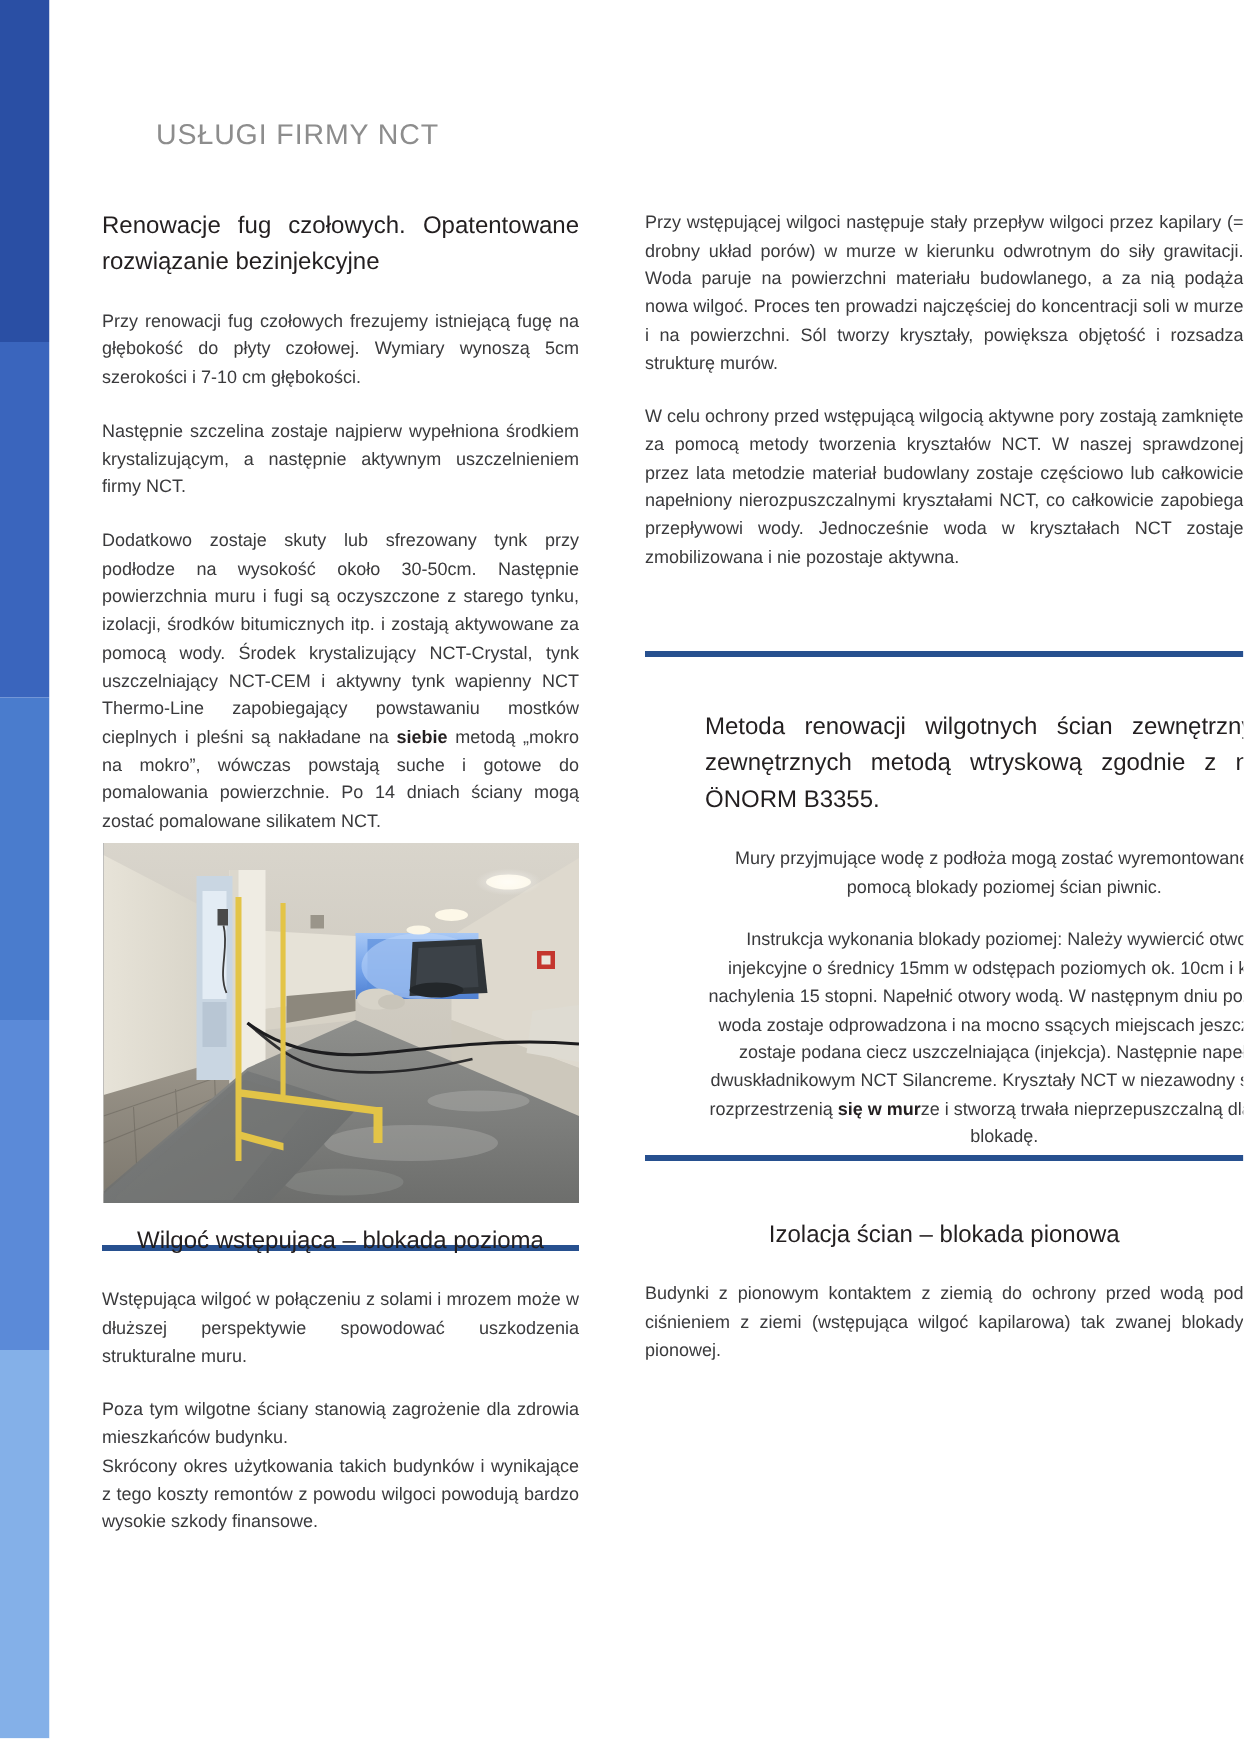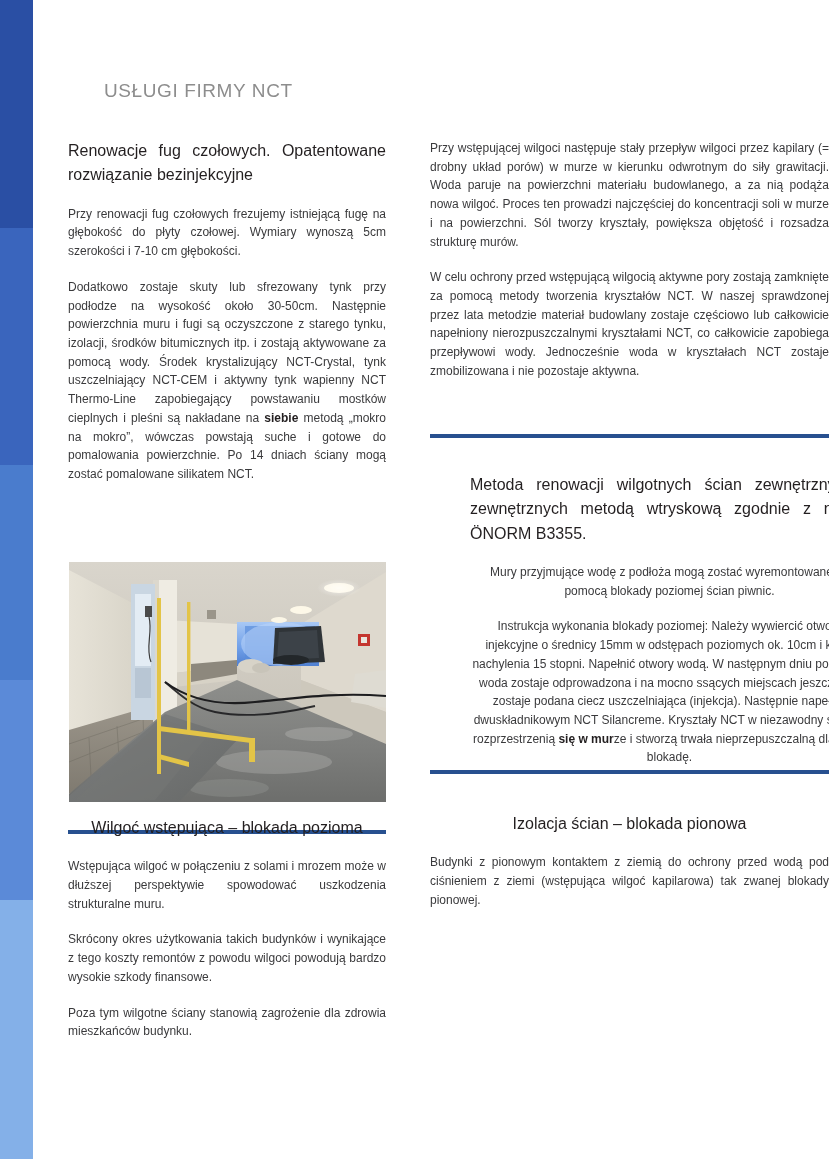--- a/index.html
+++ b/index.html
@@ -167,20 +167,21 @@
   <div class="rail-gap"></div>
 
   <div class="page-title">USŁUGI FIRMY NCT</div>
 
   <div class="col-left">
 
     <h2 class="section-heading">Renowacje fug czołowych. Opatentowane rozwiązanie bezinjekcyjne</h2>
 
     <p class="body">Przy renowacji fug czołowych frezujemy istniejącą fugę na głębokość do płyty czołowej. Wymiary wynoszą 5cm szerokości i 7-10 cm głębokości.</p>
 
+    <p class="body">Następnie szczelina zostaje najpierw wypełniona środkiem krystalizującym, a następnie aktywnym uszczelnieniem firmy NCT.</p>
 
     <p class="body last"><span>Dodatkowo zostaje skuty lub sfrezowany tynk przy podłodze na wysokość około 30-50cm. Następnie powierzchnia muru i fugi są oczyszczone z starego tynku, izolacji, środków bitumicznych itp. i zostają aktywowane za pomocą wody. Środek krystalizujący NCT-Crystal, tynk uszczelniający NCT-CEM i aktywny tynk wapienny NCT Thermo-Line zapobiegający powstawaniu mostków cieplnych i pleśni są nakładane na </span><b class="inline-bold">siebie</b><span> metodą „mokro na mokro”, wówczas powstają suche i gotowe do pomalowania powierzchnie. Po 14 dniach ściany mogą zostać pomalowane silikatem NCT.</span></p>
   </div>
 
   <div class="photo-frame">
     <svg class="photo-svg" viewBox="0 0 317 240" preserveAspectRatio="none">
       <defs>
         <linearGradient id="ceilGrad" x1="0" y1="0" x2="0" y2="1">
           <stop offset="0%" stop-color="#d9d5cc"></stop>
           <stop offset="100%" stop-color="#c2bdb2"></stop>
@@ -281,22 +282,22 @@
       <rect x="76" y="44" width="7" height="11" fill="#4a4a4a"></rect>
       <path d="M80,55 C84,70 76,86 82,100" stroke="#3b3b3b" stroke-width="1.2" fill="none"></path>
     </svg>
   </div>
 
   <div class="divider divider-left-1"></div>
 
   <div class="lblock-2">
     <h2 class="section-heading nojust">Wilgoć wstępująca – blokada pozioma</h2>
     <p class="body">Wstępująca wilgoć w połączeniu z solami i mrozem może w dłuższej perspektywie spowodować uszkodzenia strukturalne muru.</p>
+    <p class="body last">Poza tym wilgotne ściany stanowią zagrożenie dla zdrowia mieszkańców budynku.</p>
     <p class="body">Skrócony okres użytkowania takich budynków i wynikające z tego koszty remontów z powodu wilgoci powodują bardzo wysokie szkody finansowe.</p>
-    <p class="body last">Poza tym wilgotne ściany stanowią zagrożenie dla zdrowia mieszkańców budynku.</p>
   </div>
 
   <div class="col-right">
     <p class="body">Przy wstępującej wilgoci następuje stały przepływ wilgoci przez kapilary (= drobny układ porów) w murze w kierunku odwrotnym do siły grawitacji. Woda paruje na powierzchni materiału budowlanego, a za nią podąża nowa wilgoć. Proces ten prowadzi najczęściej do koncentracji soli w murze i na powierzchni. Sól tworzy kryształy, powiększa objętość i rozsadza strukturę murów.</p>
     <p class="body last">W celu ochrony przed wstępującą wilgocią aktywne pory zostają zamknięte za pomocą metody tworzenia kryształów NCT. W naszej sprawdzonej przez lata metodzie materiał budowlany zostaje częściowo lub całkowicie napełniony nierozpuszczalnymi kryształami NCT, co całkowicie zapobiega przepływowi wody. Jednocześnie woda w kryształach NCT zostaje zmobilizowana i nie pozostaje aktywna.</p>
   </div>
 
   <div class="divider divider-right-1"></div>
 
   <div class="rblock-2">

